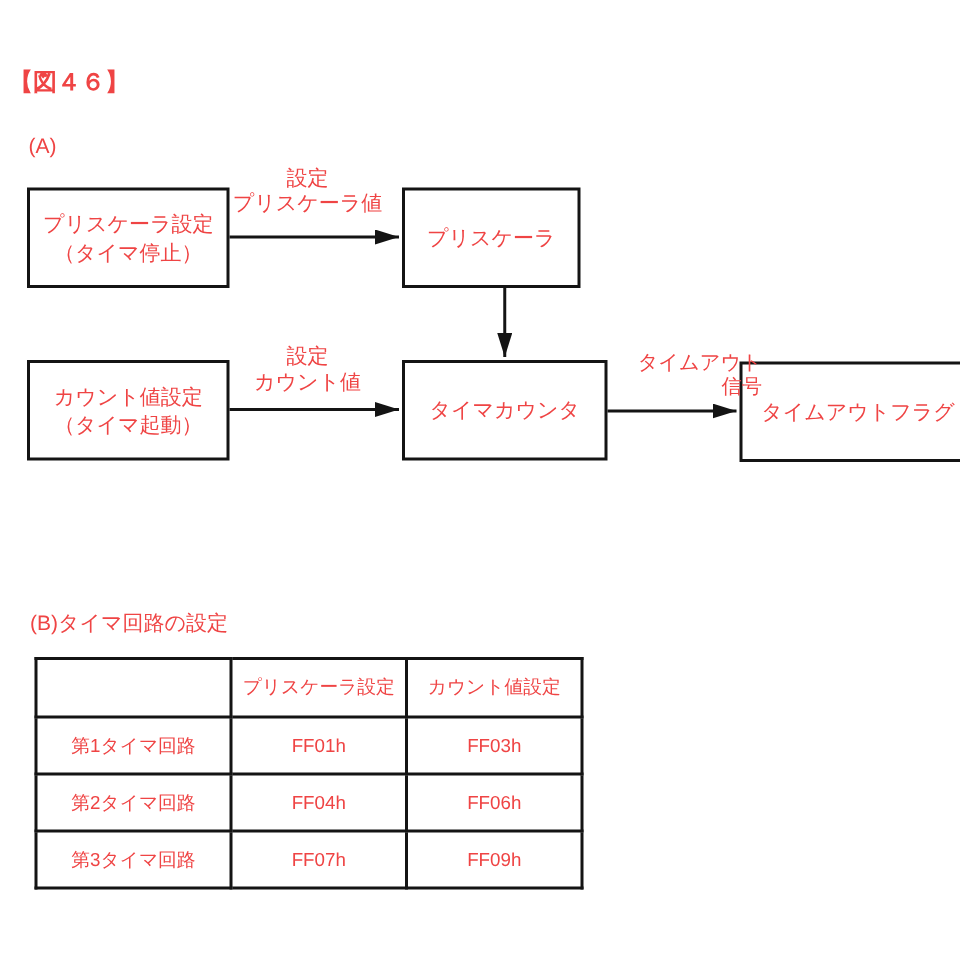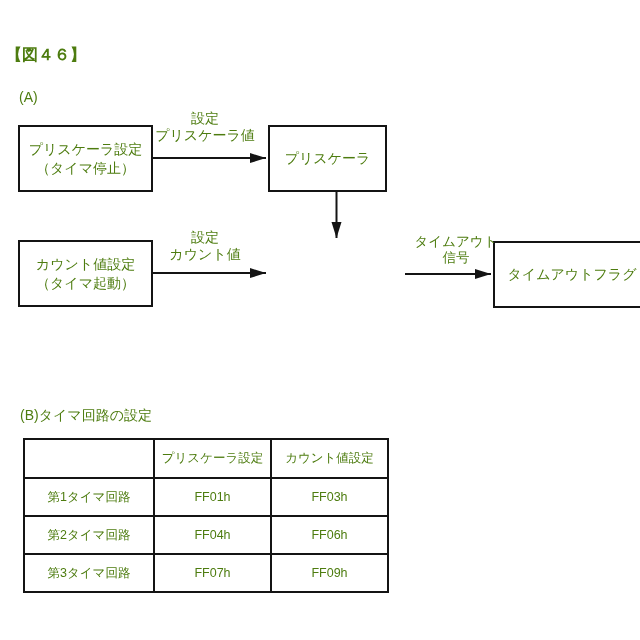--- a/index.html
+++ b/index.html
@@ -2,21 +2,21 @@
 <html><head>
 <meta charset="utf-8">
 <style>
   html, body { margin: 0; padding: 0; background: #ffffff; }
   .page {
     position: relative;
     width: 640px;
     height: 640px;
     background: #ffffff;
     font-family: "Liberation Sans", "DejaVu Sans", sans-serif;
-    color: #4d7c0f;
+    color: #ef4444;
     overflow: hidden;
   }
   .fig-title {
     position: absolute;
     left: 6px;
     top: 45px;
     font-size: 16px;
     font-weight: bold;
     letter-spacing: 0px;
     white-space: nowrap;
@@ -94,36 +94,39 @@
 
   <div class="box" style="left:268px; top:125px; width:119px; height:67px;">
     <div>プリスケーラ</div>
   </div>
 
   <div class="box" style="left:18px; top:240px; width:135px; height:67px;">
     <div>カウント値設定</div>
     <div>（タイマ起動）</div>
   </div>
 
+  <div class="box" style="left:268px; top:240px; width:137px; height:67px;">
+    <div>タイマカウンタ</div>
+  </div>
 
   <div class="box" style="left:493px; top:241px; width:158px; height:67px;">
     <div>タイムアウトフラグ</div>
   </div>
 
   <div class="arrow-label" style="left:148px; top:110px; width:114px;">
     <div>設定</div>
     <div>プリスケーラ値</div>
   </div>
 
   <div class="arrow-label" style="left:148px; top:229px; width:114px;">
     <div>設定</div>
     <div>カウント値</div>
   </div>
 
-  <div class="arrow-label" style="left:404px; top:234px; width:104px; font-size:13.5px; line-height:16px;">
+  <div class="arrow-label" style="left:404px; top:234px; width:104px; font-size:13.5px; line-height:16px;text-align:right;">
     <div>タイムアウト</div>
     <div>信号</div>
   </div>
 
   <svg class="arrows" width="640" height="640" viewBox="0 0 640 640">
     <defs>
       <marker id="ah" markerUnits="userSpaceOnUse" markerWidth="18" markerHeight="12" refX="16" refY="5" orient="auto">
         <path d="M0,0 L16,5 L0,10 Z" fill="#141414"></path>
       </marker>
     </defs>

